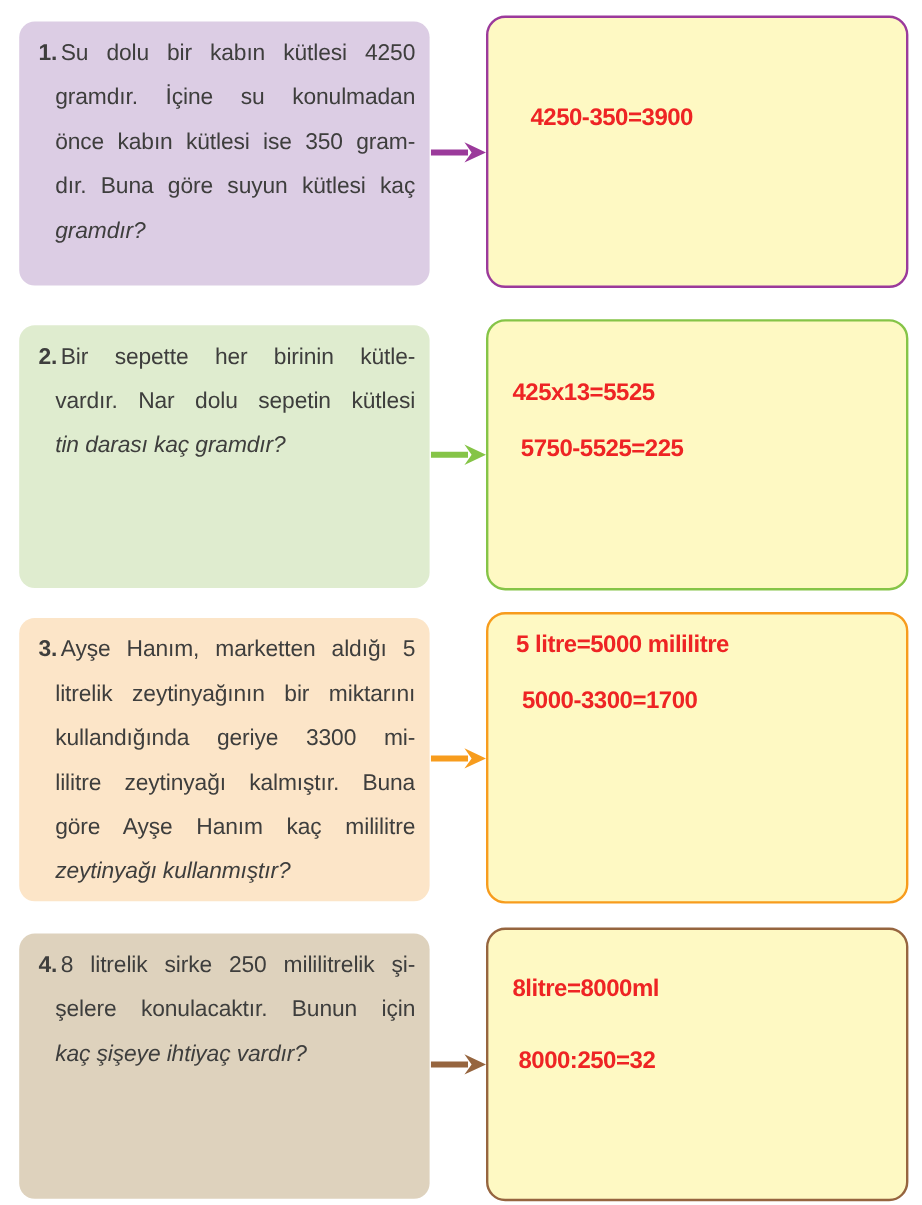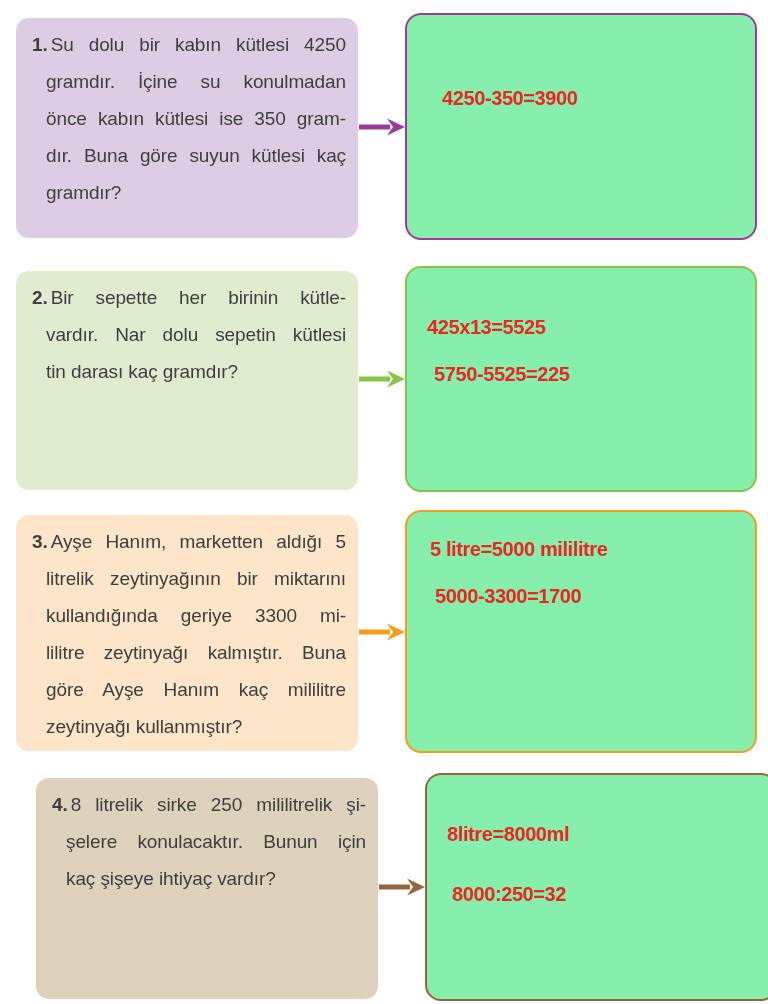--- a/index.html
+++ b/index.html
@@ -18,69 +18,69 @@
     padding: 13px 11px 0 16px;
   }
   .row {
     display: grid;
     grid-template-columns: 342px 47px 352px;
     align-items: stretch;
   }
   .row-1 { height: 227px; margin-bottom: 26px; }
   .row-2 { height: 226px; margin-bottom: 18px; }
   .row-3 { height: 226px; margin-bottom: 37px; }
-  .row-4 { height: 228px; margin-left: 20px; }
+  .row-4 { height: 228px; }
 
   
   .qbox {
     background: var(--qbg);
     border-radius: 13px;
     margin-top: 5px;
     height: calc(100% - 7px);
     padding: 8px 12px 8px 16px;
     color: var(--question-text);
     font-size: 19px;
     line-height: 37px;
     letter-spacing: -0.1px;
   }
   .qline {
     text-align: justify;
     text-align-last: justify;
     white-space: nowrap;
     overflow: hidden;
   }
   .qline.cont { margin-left: 14px; }
-  .qline.last { text-align-last: left; }
+  .qline.last { text-align-last: left; font-style: italic; }
   .qnum { font-weight: bold; margin-right: 3px; }
 
   
   .arrow-cell {
     display: flex;
     align-items: center;
     justify-content: center;
     color: var(--accent);
   }
   .arrow-cell svg { display: block; }
 
   
   .abox {
     border: 2.5px solid var(--accent);
     border-radius: 16px;
-    background: #86efac;
+    background: #fef9c3;
     height: 100%;
     color: var(--answer-text);
     font-weight: bold;
     font-size: 20px;
     line-height: 26px;
     letter-spacing: -0.4px;
   }
   .row-1 .abox { padding-top: 70px; }
   .row-2 .abox { padding-top: 46px; }
-  .row-3 .abox { padding-top: 24px; }
-  .row-4 .abox { padding-top: 46px; }
+  .row-3 .abox { padding-top: 12px; }
+  .row-4 .abox { padding-top: 36px; }
 
   .row-1 .aline:nth-child(1) { margin-left: 35px; }
   .row-2 .aline:nth-child(1) { margin-left: 20px; }
   .row-2 .aline:nth-child(2) { margin-left: 27px; margin-top: 21px; }
   .row-3 .aline:nth-child(1) { margin-left: 23px; }
   .row-3 .aline:nth-child(2) { margin-left: 28px; margin-top: 21px; }
   .row-4 .aline:nth-child(1) { margin-left: 20px; }
   .row-4 .aline:nth-child(2) { margin-left: 25px; margin-top: 34px; }
 </style>
 </head>

